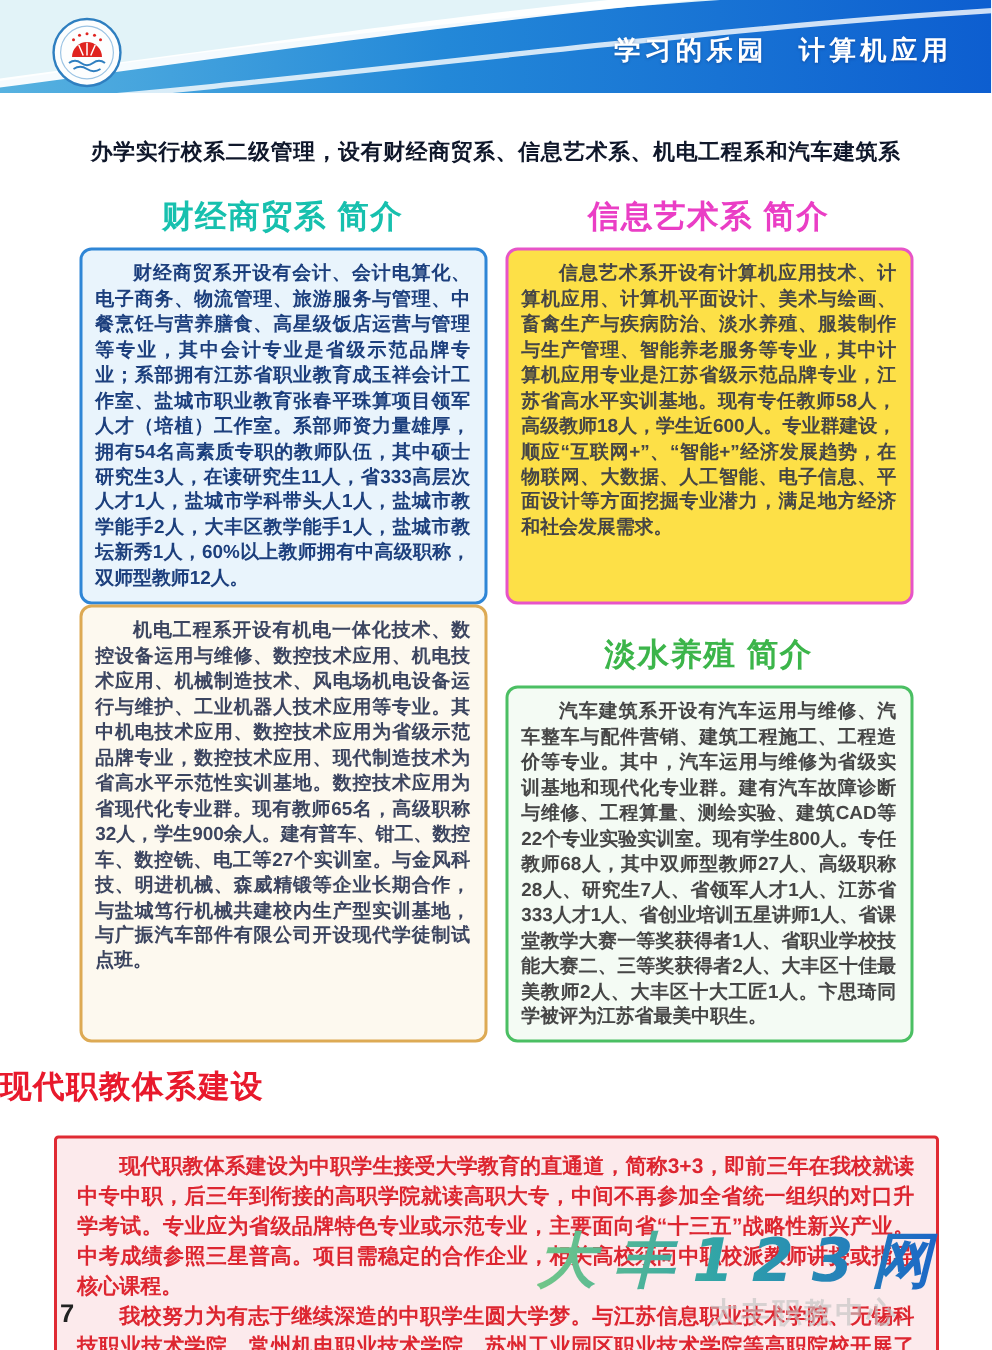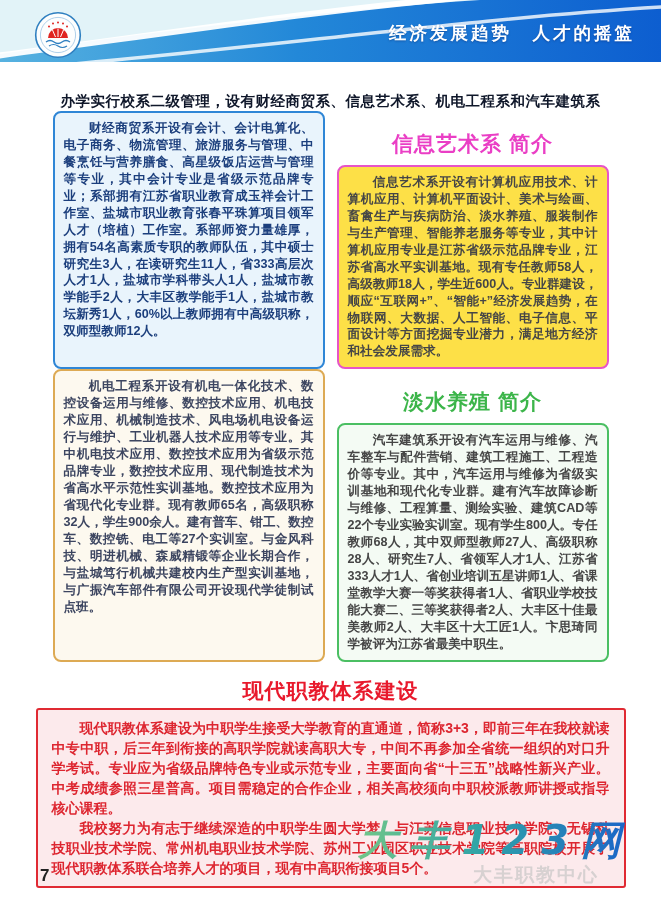--- a/index.html
+++ b/index.html
@@ -27,21 +27,21 @@
   .sec-finance .sec-title{color:#17c0ae;}
   .sec-finance .sec-box{border-color:#2f86d6;background:#e9f4fc;color:#1c3f7d;}
   .sec-info .sec-title{color:#ea3ec5;}
   .sec-info .sec-box{border-color:#e754c8;background:#fde047;color:#464646;}
   .sec-mech .sec-title{color:#f59a1d;}
   .sec-mech .sec-box{border-color:#ddaa54;background:#fdf9ef;color:#3c4560;}
   .sec-auto .sec-title{color:#3cb54a;}
   .sec-auto .sec-box{border-color:#4bbf63;background:#f4fbf4;color:#464646;}
 
   
-  .modern-title{text-align:center;color:#e8192c;font-size:21px;font-weight:bold;margin:15px 0 3px;letter-spacing:1px;}
+  .modern-title{color:#e8192c;font-size:21px;font-weight:bold;margin:15px 0 19px;letter-spacing:1px;}
   .modern-box{width:558px;margin:0 auto;border:2px solid #e02a33;background:#fceaec;border-radius:3px;
               padding:8px 14px;color:#dd2630;font-weight:bold;font-size:14px;line-height:1.43;text-align:justify;}
   .modern-box p{margin:0;text-indent:2em;}
 
   
   .page-number{position:absolute;left:40px;bottom:14px;font-size:17px;color:#222;font-weight:bold;}
   .wm{position:absolute;font-weight:bold;font-style:italic;color:#2e9ab8;white-space:nowrap;z-index:5;
       font-family:"DejaVu Sans",sans-serif;}
   @supports (-webkit-background-clip: text) {
     .wm{background:linear-gradient(90deg,#72c688 0%,#2fa3a8 45%,#1b63c9 100%);
@@ -77,28 +77,29 @@
       <path d="M14,27 A10,10 0 0 1 34,27 Z" fill="#e02420"></path>
       <path d="M24,17.5 L24,26 M18.5,19 L21.5,26 M29.5,19 L26.5,26" stroke="#ffffff" stroke-width="1" fill="none"></path>
       <path d="M12,31 q4,-3 8,0 q4,3 8,0 q4,-3 8,0" stroke="#2f7fc0" stroke-width="1.4" fill="none"></path>
       <path d="M15,35 q4.5,-3 9,0 q4.5,3 9,0" stroke="#2f7fc0" stroke-width="1.2" fill="none"></path>
       <circle cx="15" cy="15.5" r="1" fill="#e02420"></circle>
       <circle cx="19" cy="12.5" r="1" fill="#e02420"></circle>
       <circle cx="24" cy="11.5" r="1" fill="#e02420"></circle>
       <circle cx="29" cy="12.5" r="1" fill="#e02420"></circle>
       <circle cx="33" cy="15.5" r="1" fill="#e02420"></circle>
     </svg>
-    <div class="slogan">经济发展趋势　人才的摇篮</div>
+    <div class="slogan">学习的乐园　计算机应用</div>
   </div>
 
   <p class="intro">办学实行校系二级管理，设有财经商贸系、信息艺术系、机电工程系和汽车建筑系</p>
 
   <div class="grid">
 
     <section class="sec sec-finance">
+      <h2 class="sec-title">财经商贸系 简介</h2>
       <div class="sec-box">
         <p>财经商贸系开设有会计、会计电算化、电子商务、物流管理、旅游服务与管理、中餐烹饪与营养膳食、高星级饭店运营与管理等专业，其中会计专业是省级示范品牌专业；系部拥有江苏省职业教育成玉祥会计工作室、盐城市职业教育张春平珠算项目领军人才（培植）工作室。系部师资力量雄厚，拥有54名高素质专职的教师队伍，其中硕士研究生3人，在读研究生11人，省333高层次人才1人，盐城市学科带头人1人，盐城市教学能手2人，大丰区教学能手1人，盐城市教坛新秀1人，60%以上教师拥有中高级职称，双师型教师12人。</p>
       </div>
     </section>
 
     <section class="sec sec-info">
       <h2 class="sec-title">信息艺术系 简介</h2>
       <div class="sec-box">
         <p>信息艺术系开设有计算机应用技术、计算机应用、计算机平面设计、美术与绘画、畜禽生产与疾病防治、淡水养殖、服装制作与生产管理、智能养老服务等专业，其中计算机应用专业是江苏省级示范品牌专业，江苏省高水平实训基地。现有专任教师58人，高级教师18人，学生近600人。专业群建设，顺应“互联网+”、“智能+”经济发展趋势，在物联网、大数据、人工智能、电子信息、平面设计等方面挖掘专业潜力，满足地方经济和社会发展需求。</p>
       </div>

